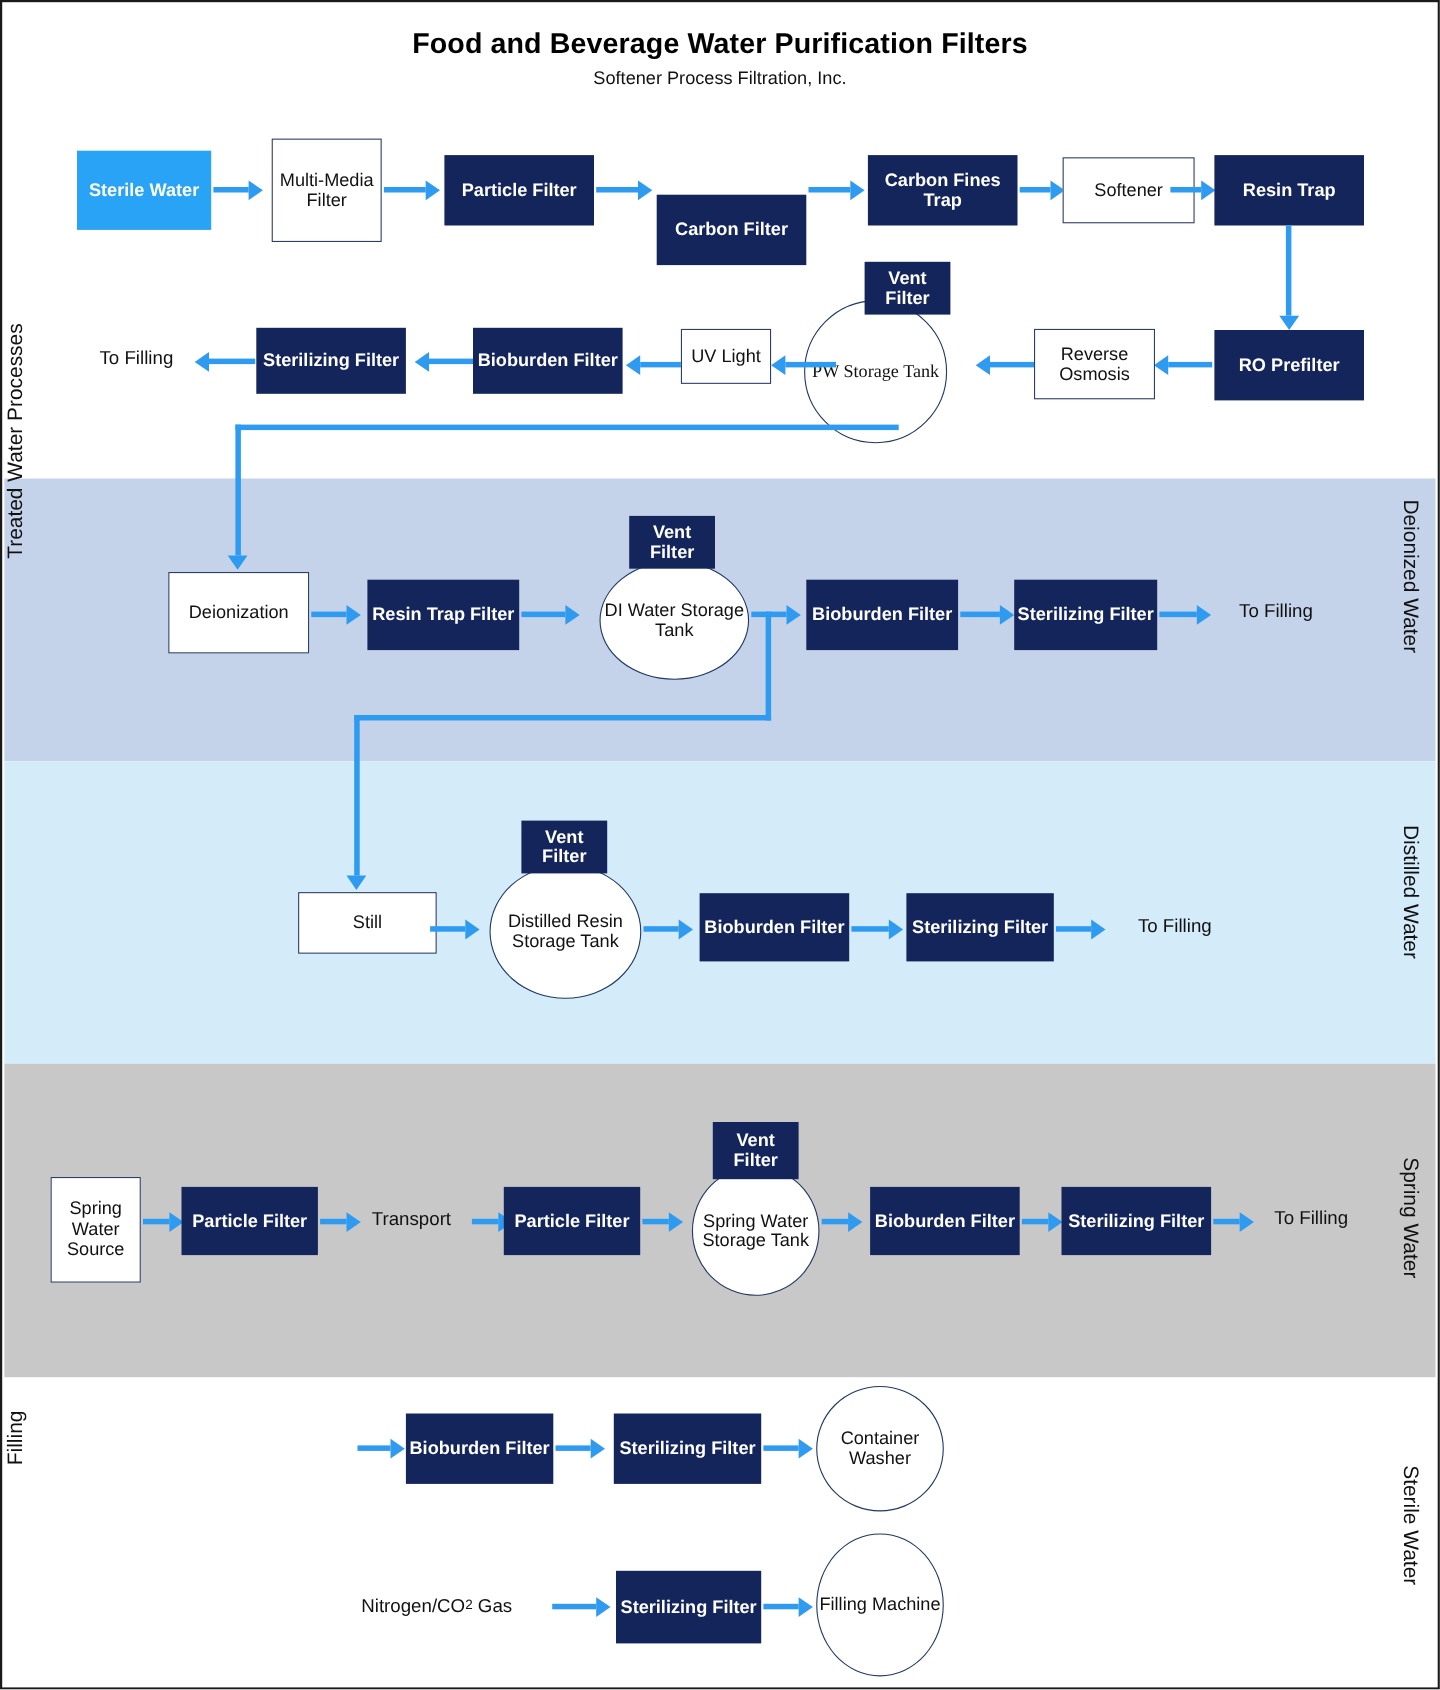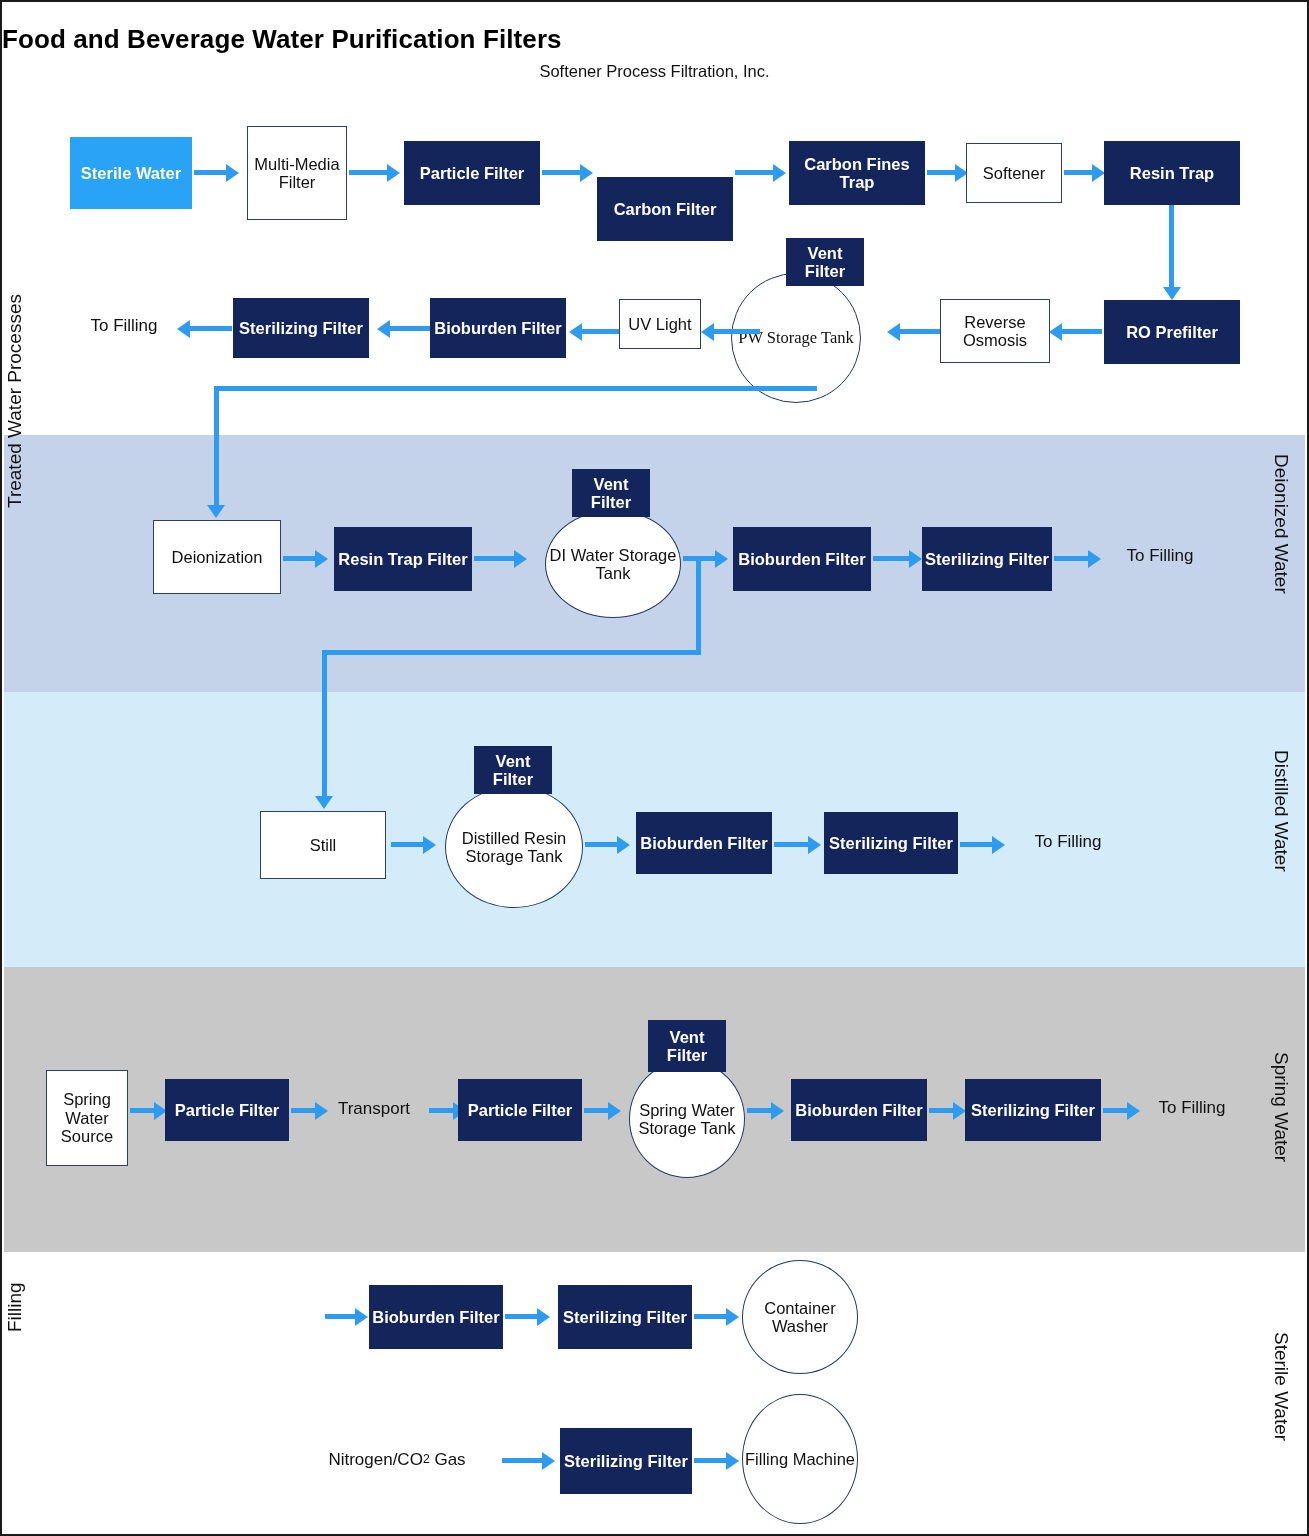--- a/index.html
+++ b/index.html
@@ -35,21 +35,21 @@
   
   .conn{position:absolute;background:#2e9bf0;}
   .conn-h{height:5px;}
   .conn-v{width:5px;}
   .ah{position:absolute;width:0;height:0;}
   .ah-r{border-top:9px solid transparent;border-bottom:9px solid transparent;border-left:13px solid #2e9bf0;}
   .ah-l{border-top:9px solid transparent;border-bottom:9px solid transparent;border-right:13px solid #2e9bf0;}
   .ah-d{border-left:9px solid transparent;border-right:9px solid transparent;border-top:13px solid #2e9bf0;}
   
   .title{
-    position:absolute;width:100%;text-align:left;font-weight:bold;
+    position:absolute;width:100%;text-align:center;font-weight:bold;
     color:#000;font-size:26px;letter-spacing:0.1px;
   }
   .subtitle{position:absolute;width:100%;text-align:center;color:#111;font-size:16.5px;}
   .lane-label{
     position:absolute;font-size:19px;color:#111;white-space:nowrap;
     transform-origin:0 0;
   }
   .lane-cw{writing-mode:vertical-rl;}
   .lane-ccw{writing-mode:vertical-rl;transform:rotate(180deg);}
   .sub2{font-size:0.72em;vertical-align:-0.25em;}
@@ -87,21 +87,21 @@
   <div class="ah ah-r" style="left:578px;top:162px;"></div>
 
   <div class="node n-navy" style="left:595px;top:139px;width:136px;height:64px;margin-top:36px;">Carbon Filter</div>
   <div class="conn conn-h" style="left:733px;top:168px;width:38px;"></div>
   <div class="ah ah-r" style="left:771px;top:162px;"></div>
 
   <div class="node n-navy" style="left:787px;top:139px;width:136px;height:64px;">Carbon Fines Trap</div>
   <div class="conn conn-h" style="left:925px;top:168px;width:28px;"></div>
   <div class="ah ah-r" style="left:953px;top:162px;"></div>
 
-  <div class="node n-white" style="left:964px;top:141px;width:96px;height:60px;">Softener</div>
+  <div class="node n-white" style="left:964px;top:141px;width:120px;height:60px;">Softener</div>
   <div class="conn conn-h" style="left:1062px;top:168px;width:28px;"></div>
   <div class="ah ah-r" style="left:1090px;top:162px;"></div>
 
   <div class="node n-navy" style="left:1102px;top:139px;width:136px;height:64px;">Resin Trap</div>
 
   <div class="conn conn-v" style="left:1167px;top:203px;height:82px;"></div>
   <div class="ah ah-d" style="left:1161px;top:285px;"></div>
 
   <div class="node n-navy" style="left:1102px;top:298px;width:136px;height:64px;">RO Prefilter</div>
   <div class="conn conn-h" style="left:1060px;top:327px;width:40px;"></div>
@@ -155,21 +155,21 @@
   <div class="conn conn-h" style="left:1052px;top:554px;width:34px;"></div>
   <div class="ah ah-r" style="left:1086px;top:548px;"></div>
 
   <div class="node n-plain" style="left:1108px;top:539px;width:100px;height:30px;">To Filling</div>
 
   <div class="conn conn-v" style="left:694px;top:554px;height:99px;"></div>
   <div class="conn conn-h" style="left:320px;top:648px;width:379px;"></div>
   <div class="conn conn-v" style="left:320px;top:648px;height:146px;"></div>
   <div class="ah ah-d" style="left:313px;top:794px;"></div>
 
-  <div class="node n-white" style="left:258px;top:809px;width:126px;height:68px;">Still</div>
+  <div class="node n-white" style="left:269px;top:809px;width:126px;height:56px;">Still</div>
   <div class="conn conn-h" style="left:389px;top:840px;width:32px;"></div>
   <div class="ah ah-r" style="left:421px;top:834px;"></div>
 
   <div class="vent" style="left:472px;top:744px;width:78px;height:48px;">Vent Filter</div>
   <div class="node n-circle" style="left:443px;top:784px;width:138px;height:122px;">Distilled Resin Storage Tank</div>
   <div class="conn conn-h" style="left:583px;top:840px;width:32px;"></div>
   <div class="ah ah-r" style="left:615px;top:834px;"></div>
 
   <div class="node n-navy" style="left:634px;top:810px;width:136px;height:62px;">Bioburden Filter</div>
   <div class="conn conn-h" style="left:772px;top:840px;width:34px;"></div>

